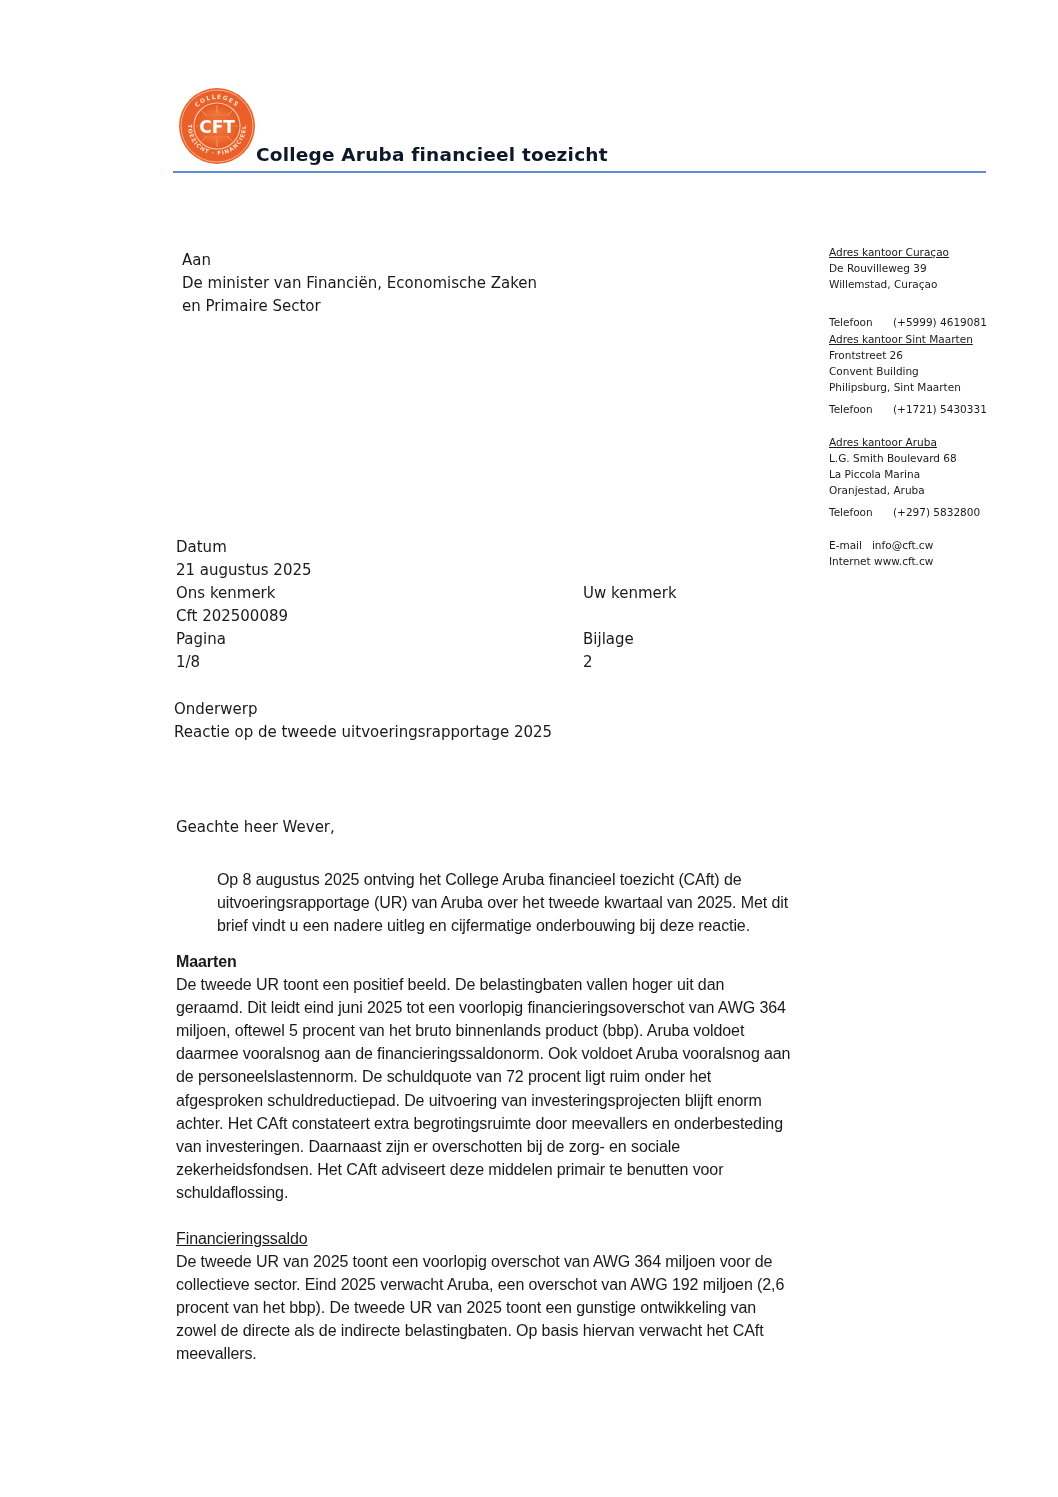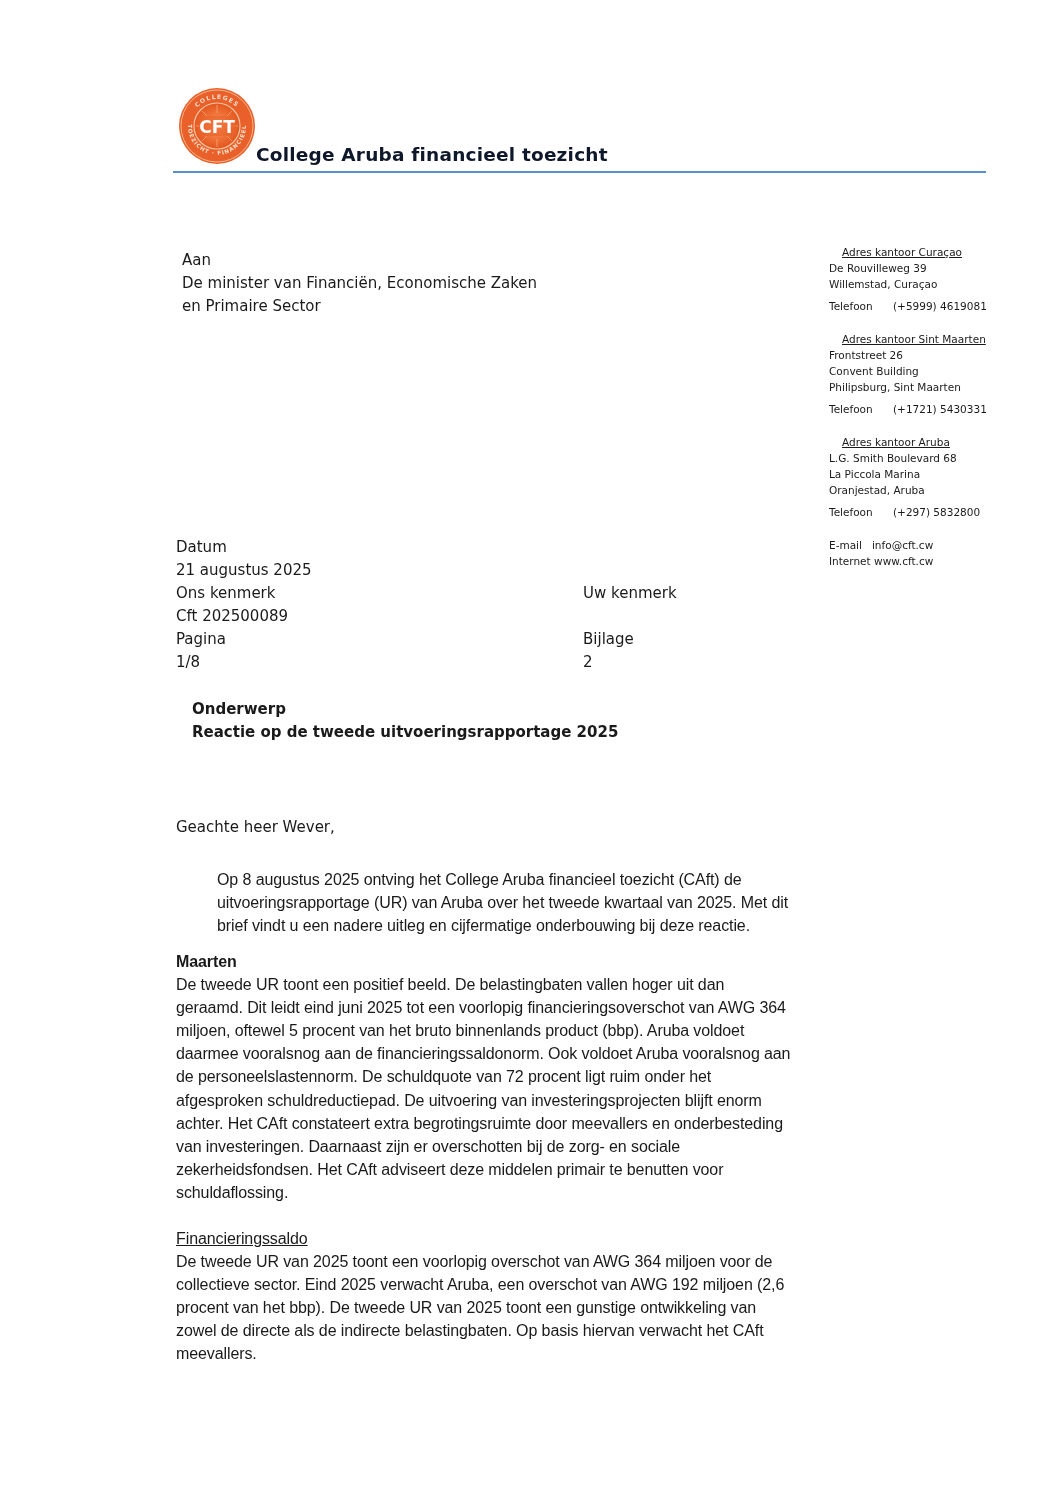--- a/index.html
+++ b/index.html
@@ -15,21 +15,21 @@
 
   
   .txt { font-size: 15px; line-height: 23px; white-space: nowrap; color: #1a1a1a; }
   .body-text { font-family: "Liberation Sans", sans-serif; font-size: 16px; line-height: 23.1px; white-space: nowrap; color: #1a1a1a; letter-spacing: -0.1px; }
   .bold { font-weight: bold; }
   .u { text-decoration: underline; }
   sup { font-size: 9px; line-height: 0; vertical-align: 6px; }
 
   
   .side { left: 829px; font-family: "DejaVu Sans", sans-serif; font-size: 10.5px; line-height: 16px; color: #1a1a1a; white-space: nowrap; }
-  .side .u { text-decoration: underline; margin-left: 13px; }
+  .side .u { text-decoration: underline; }
   .side .tel { margin-top: 3px; }
   .side .tel .lbl { display: inline-block; width: 64px; }
 </style>
 </head>
 <body>
 
 <div class="abs logo">
   <svg width="78" height="78" viewBox="0 0 78 78">
     <defs>
       <radialGradient id="lg" cx="50%" cy="50%" r="50%">
@@ -70,21 +70,21 @@
 <div class="abs txt" style="left:176px; top:249px;margin-left:6px;">
   <div>Aan</div>
   <div>De minister van Financiën, Economische Zaken</div>
   <div>en Primaire Sector</div>
 </div>
 
 <div class="abs side" style="top:244px;">
   <div class="u">Adres kantoor Curaçao</div>
   <div>De Rouvilleweg 39</div>
   <div>Willemstad, Curaçao</div>
-  <div class="tel" style="margin-top:6px;">
+  <div class="tel" style="margin-top:22px;">
     <span class="lbl">Telefoon</span><span>(+5999) 4619081</span>
   </div>
 </div>
 
 <div class="abs side" style="top:331px;">
   <div class="u">Adres kantoor Sint Maarten</div>
   <div>Frontstreet 26</div>
   <div>Convent Building</div>
   <div>Philipsburg, Sint Maarten</div>
   <div class="tel" style="margin-top:6px;">
@@ -119,21 +119,21 @@
   <div>Pagina</div>
   <div>1/8</div>
 </div>
 <div class="abs txt" style="left:583px; top:582px;">
   <div>Uw kenmerk</div>
   <div style="height:23px;"></div>
   <div>Bijlage</div>
   <div>2</div>
 </div>
 
-<div class="abs txt" style="left:192px; top:698px;font-weight:bold;">
+<div class="abs txt" style="left:174px; top:698px;">
   <div>Onderwerp</div>
   <div>Reactie op de tweede uitvoeringsrapportage 2025</div>
 </div>
 
 <div class="abs txt" style="left:176px; top:816px;">Geachte heer Wever,</div>
 
 <div class="abs body-text" style="left:176px; top:868px;margin-left:41px;">
   <div>Op 8 augustus 2025 ontving het College Aruba financieel toezicht (CAft) de</div>
   <div>uitvoeringsrapportage (UR) van Aruba over het tweede kwartaal van 2025. Met dit</div>
   <div>brief vindt u een nadere uitleg en cijfermatige onderbouwing bij deze reactie.</div>

